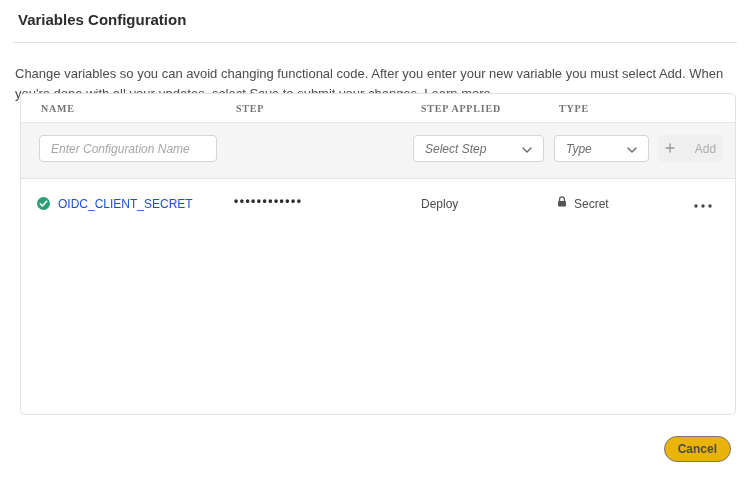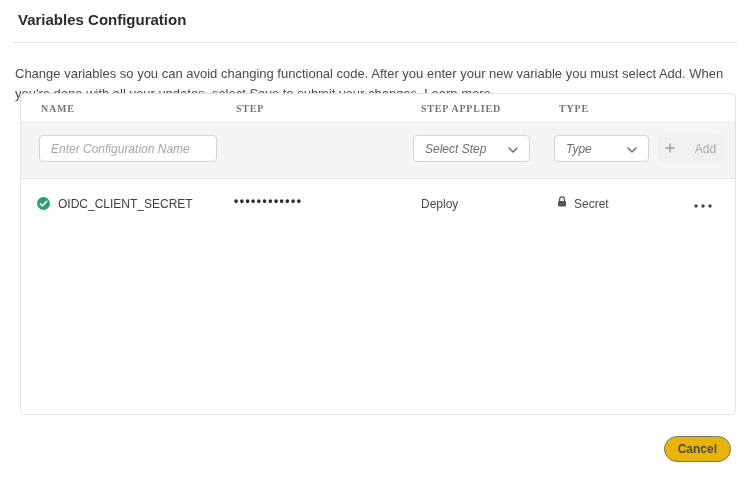--- a/index.html
+++ b/index.html
@@ -34,31 +34,31 @@
     font-family:"Liberation Sans", sans-serif;
     font-size:12px; font-style:italic; color:#6e6e6e; outline:none; }
   .text-input::placeholder { color:#a6a6a6; font-style:italic; }
   .in-name  { left:18px;  width:178px; }
   .in-value { left:206px; width:174px; }
 
   .select { position:absolute; top:12px; height:27px; background:#fff;
     border:1px solid #d5d5d5; border-radius:4px; padding:0 11px;
     display:flex; align-items:center; justify-content:space-between;
     font-size:12px; font-style:italic; color:#6e6e6e; cursor:pointer; }
-  .sel-step { left:392px; width:117px; }
+  .sel-step { left:392px; width:131px; }
   .sel-type { left:533px; width:95px; }
 
   .add-btn { position:absolute; left:637px; top:12px; width:65px; height:27px;
     background:#f0f0f0; border:none; border-radius:4px; color:#ababab;
     font-size:12px; display:flex; align-items:center; justify-content:center;
     gap:20px; cursor:default; font-family:"Liberation Sans", sans-serif; }
 
   .data-row { position:absolute; left:0; right:0; top:85px; height:48px; background:#fff; }
   .row-check { position:absolute; left:16px; top:17px; width:13px; height:13px; }
-  .row-name  { position:absolute; left:37px; top:18px; font-size:12px; color:#404040; }
+  .row-name  { position:absolute; left:37px; top:18px; font-size:12px; color:#1d4ed8; }
   .row-value { position:absolute; left:213px; top:15px; font-size:12px; font-weight:700;
     letter-spacing:1.5px; color:#2c2c2c; }
   .row-step  { position:absolute; left:400px; top:18px; font-size:12px; color:#4b4b4b; }
   .row-type  { position:absolute; left:536px; top:17px; display:flex; align-items:center;
     gap:7px; font-size:12px; color:#4b4b4b; }
   .more-btn  { position:absolute; left:668px; top:14px; width:28px; height:20px;
     background:none; border:none; cursor:pointer; display:flex; align-items:center;
     justify-content:center; }
 
   .footer { position:absolute; top:436px; right:19px; display:flex; gap:14px; }

